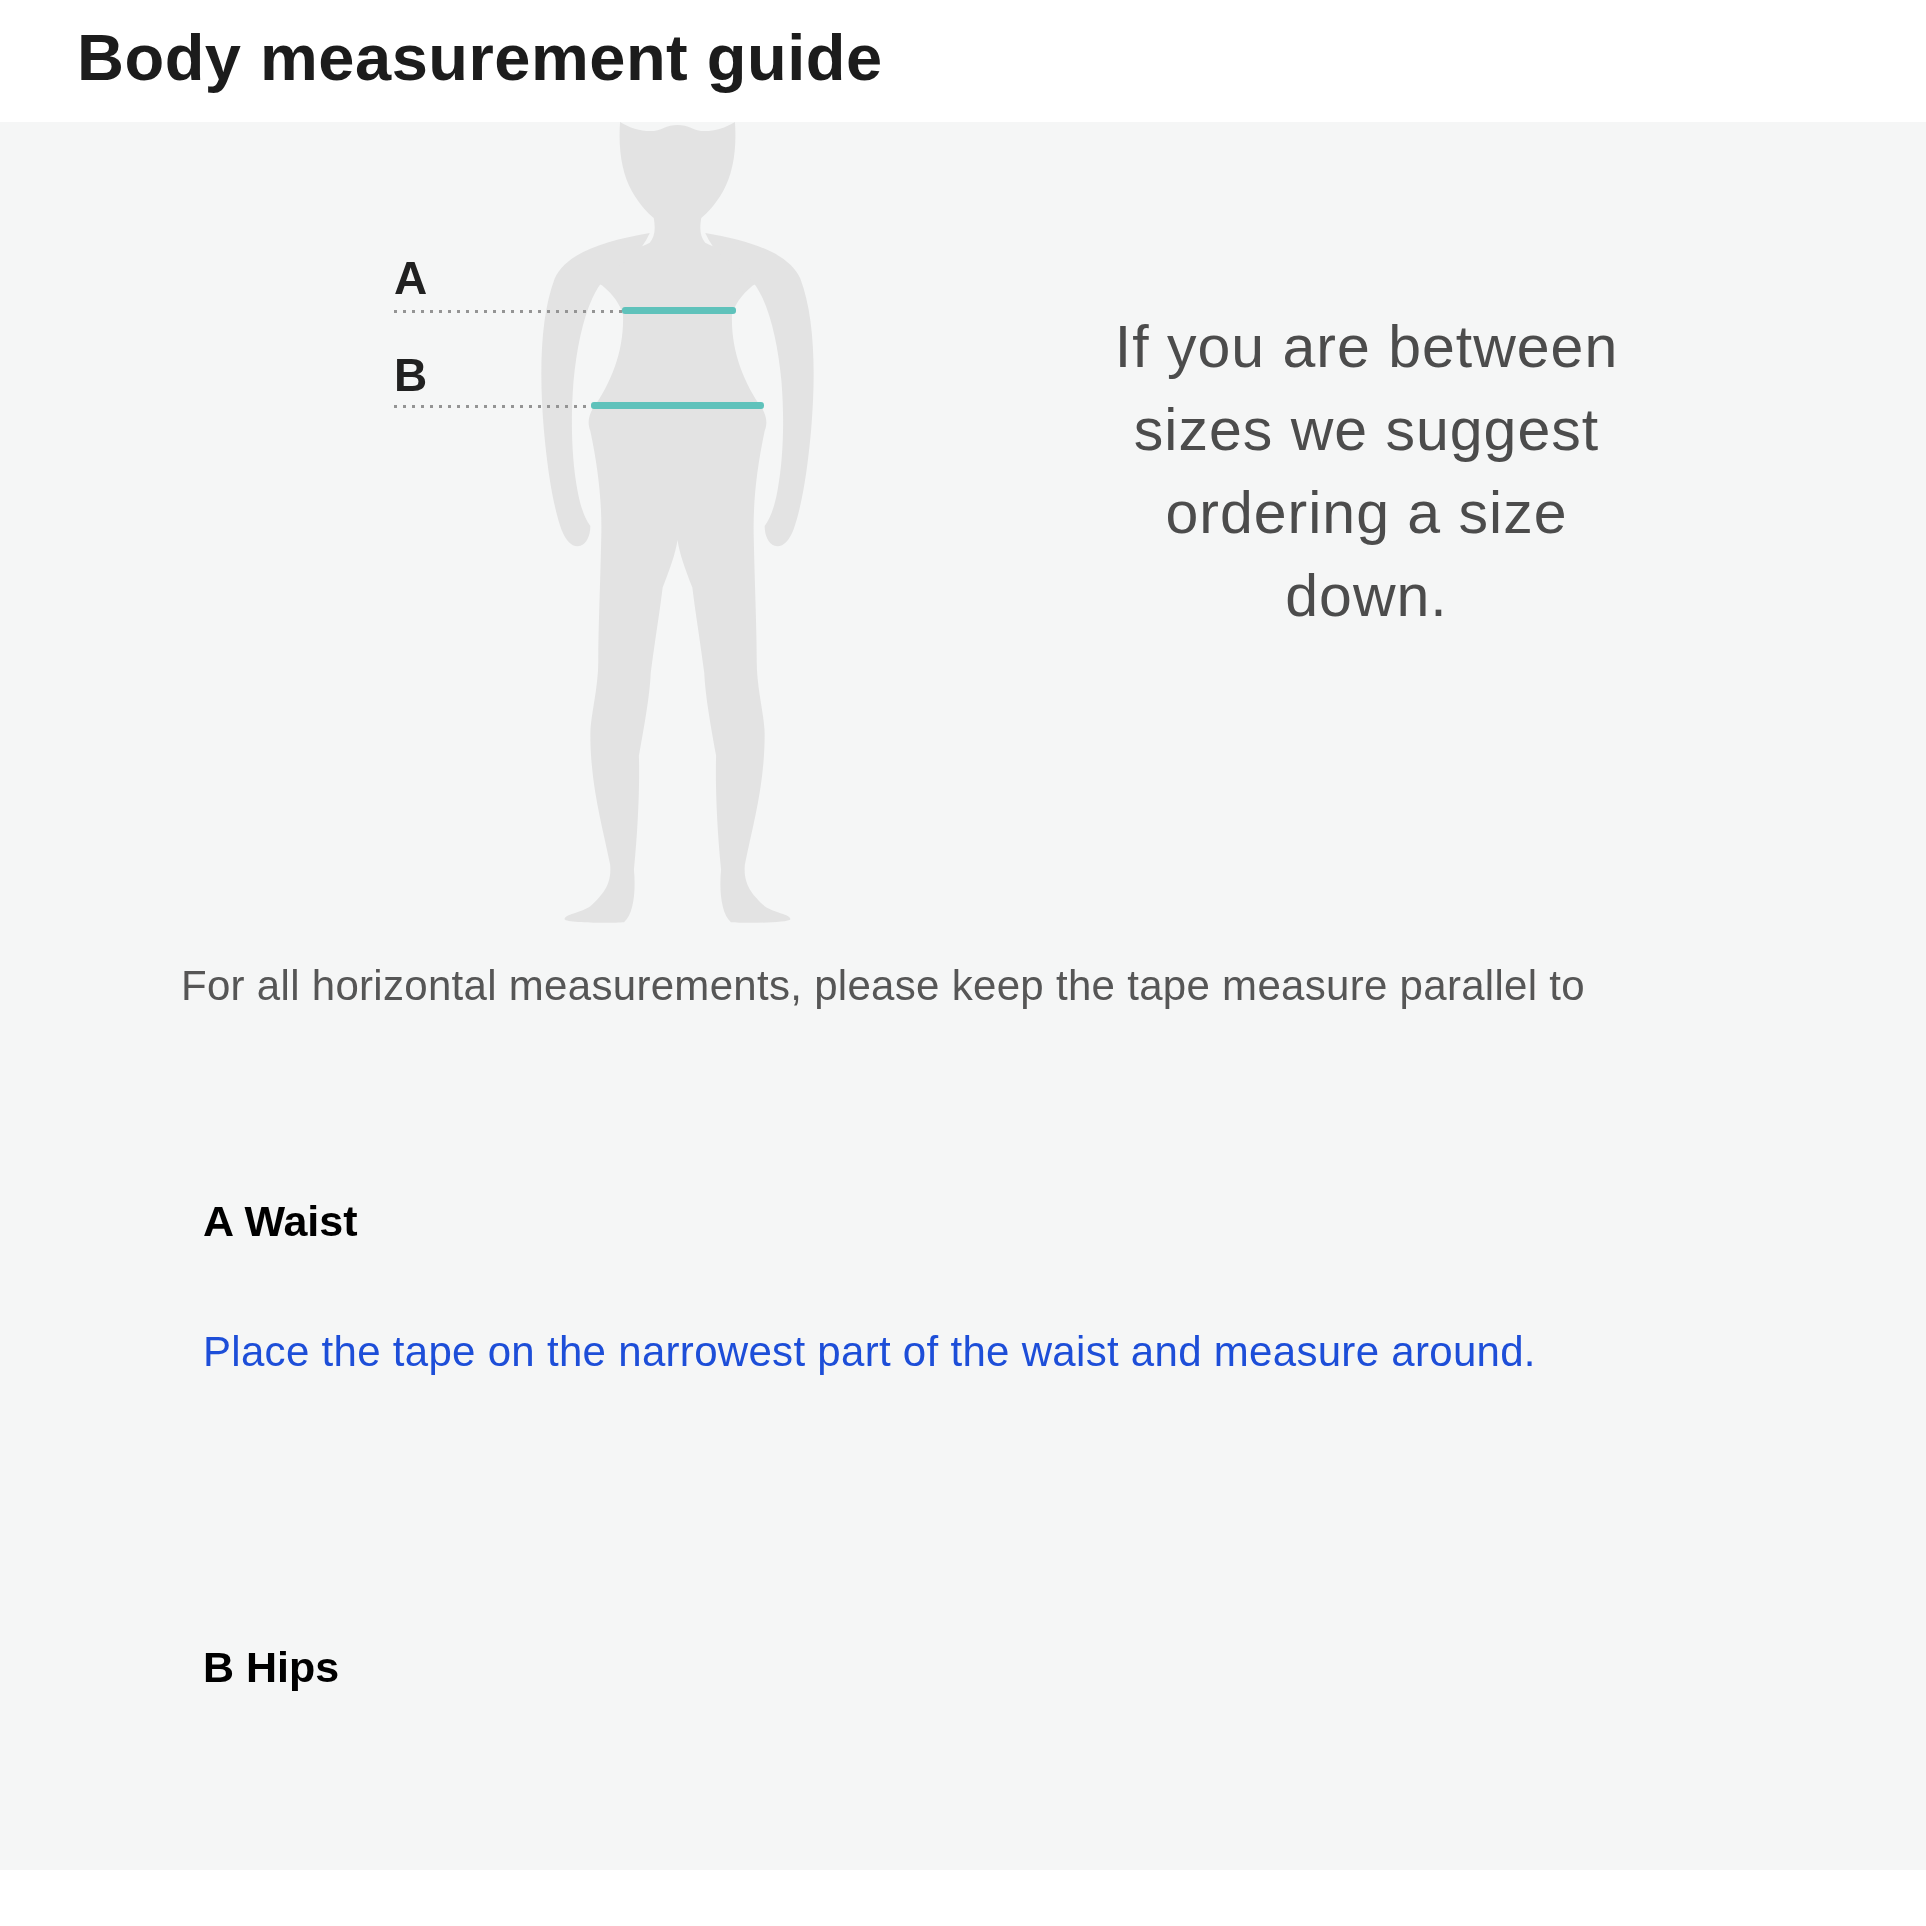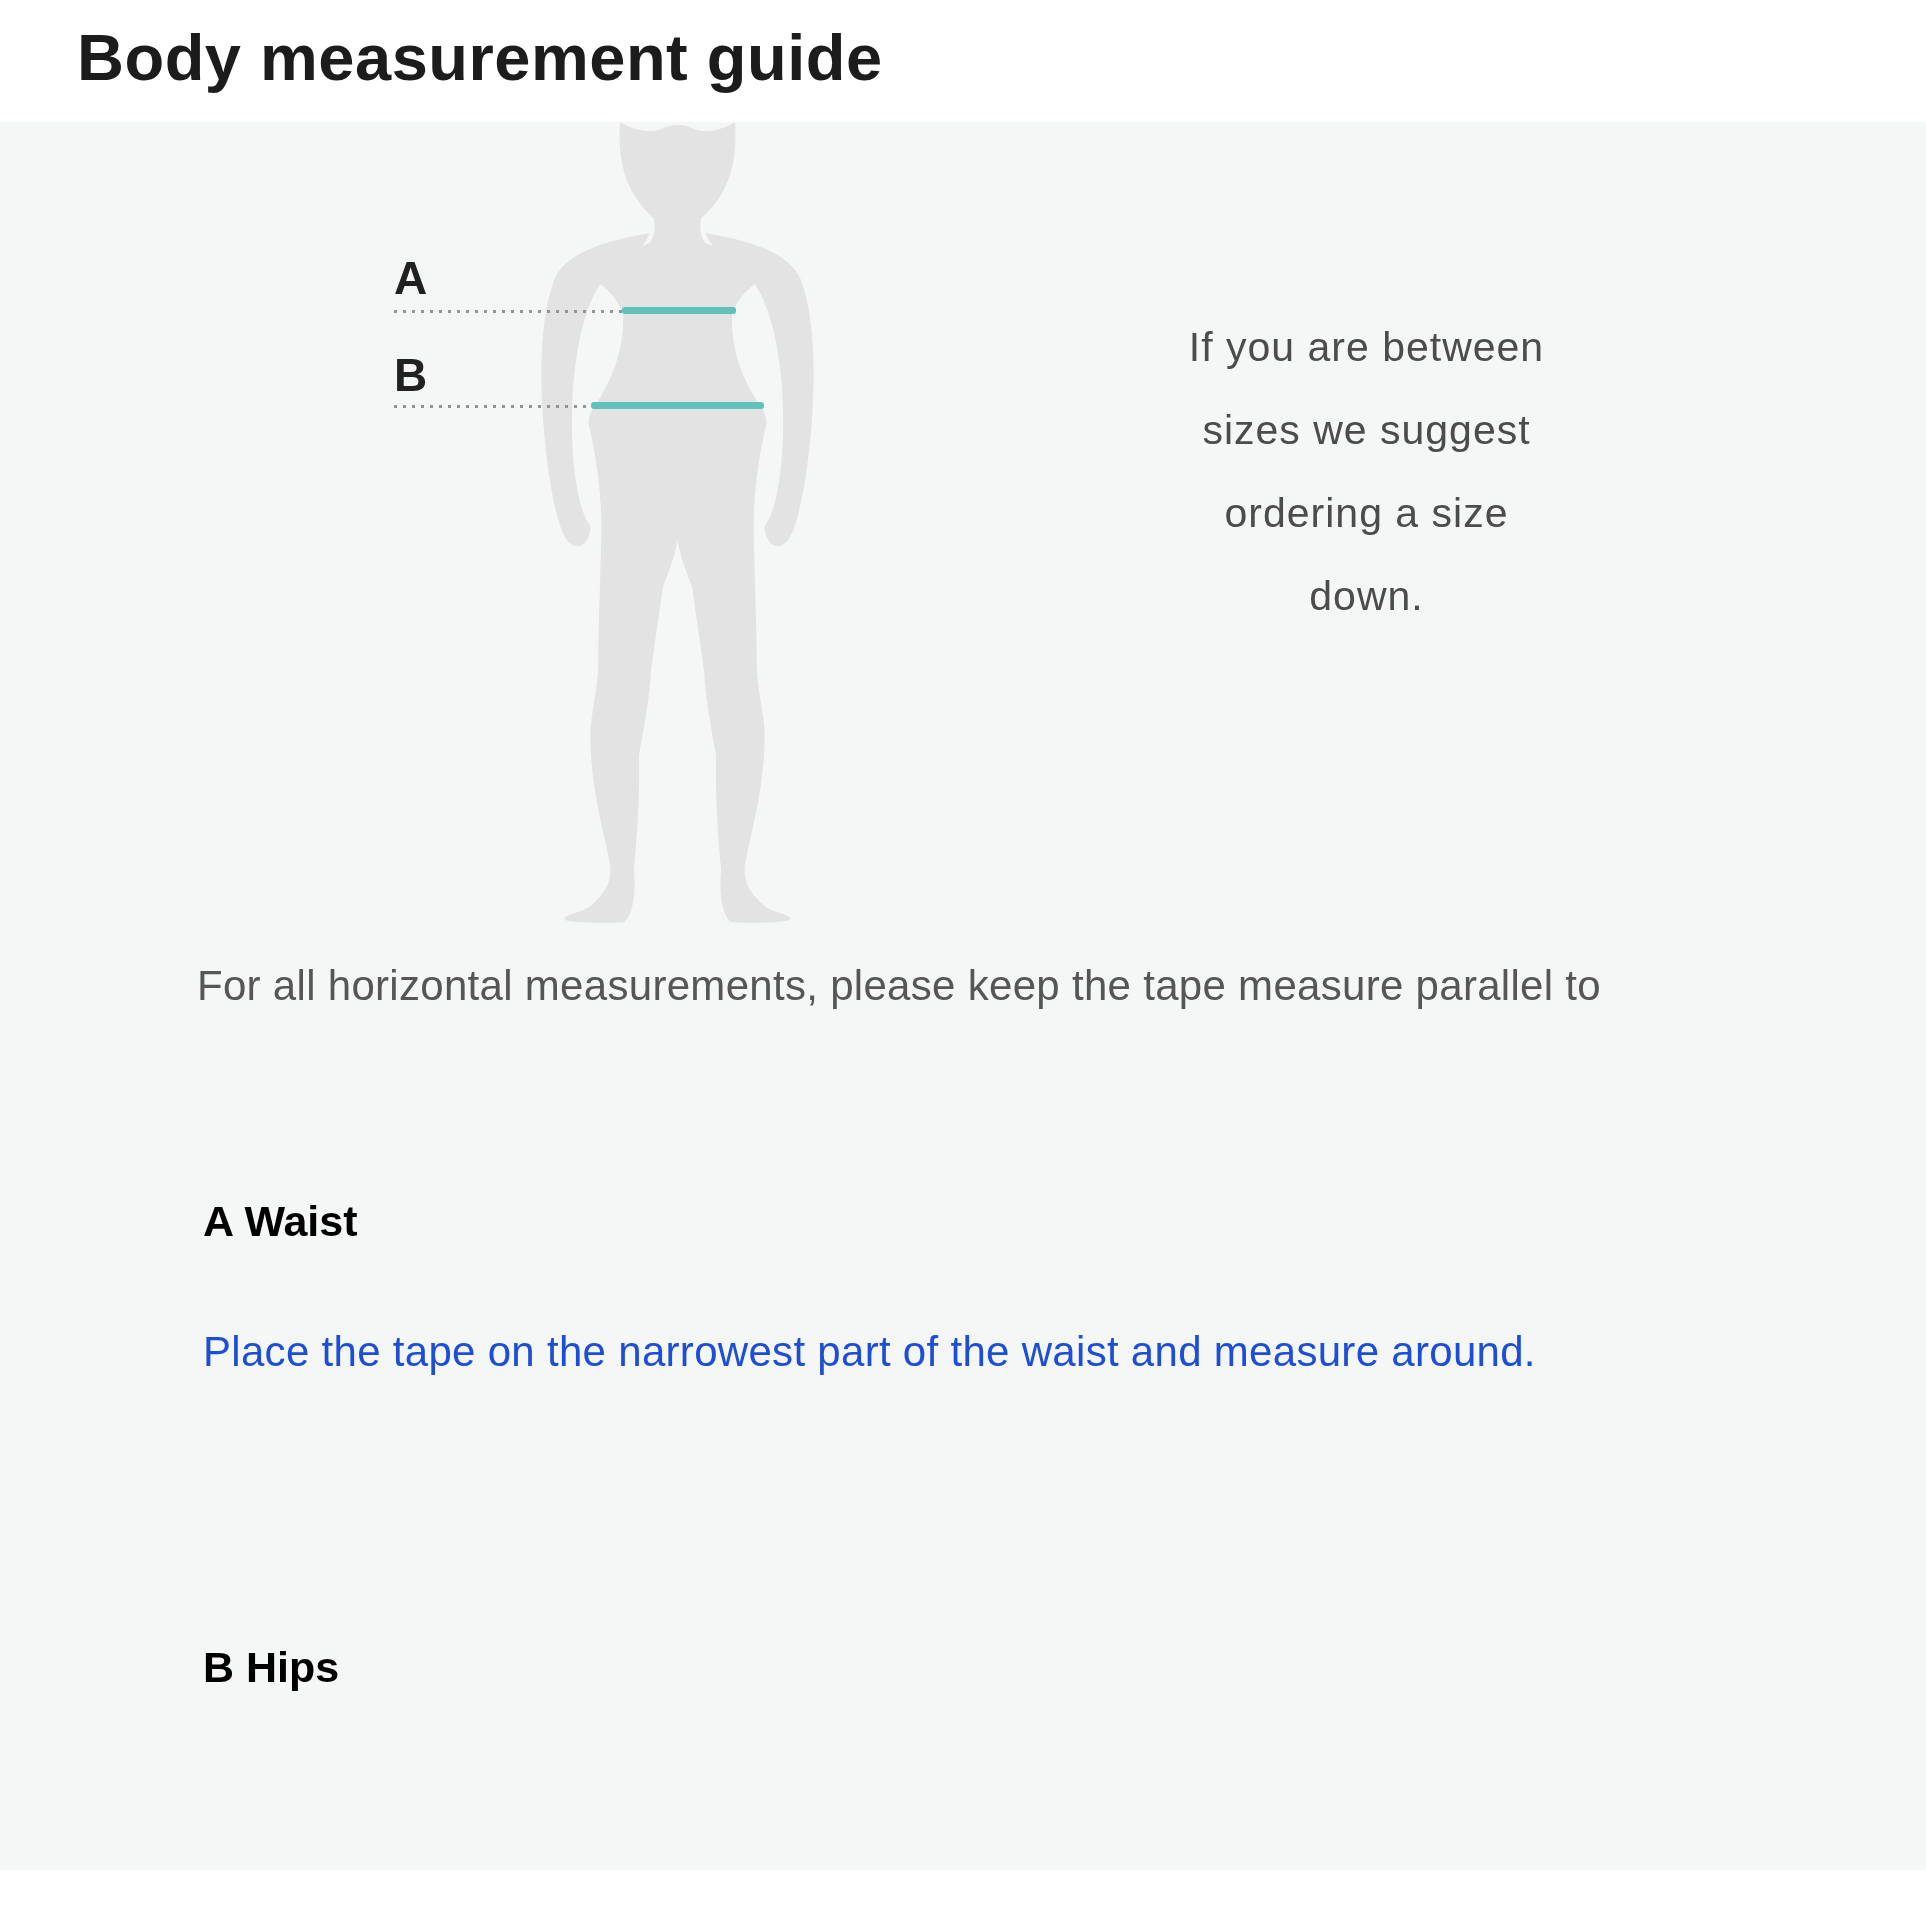--- a/index.html
+++ b/index.html
@@ -38,30 +38,29 @@
   .dotted-b{left:394px;top:404px;width:197px;}
   .tape-line{
     position:absolute;height:7px;border-radius:3px;background:#5fc2bb;z-index:3;
   }
   .tape-a{left:622px;top:307px;width:114px;}
   .tape-b{left:591px;top:402px;width:173px;}
   
   .sizing-note{
     position:absolute;left:1010px;top:306px;width:713px;
     text-align:center;
-    font-size:41px;line-height:83px;font-weight:400;
+    font-size:59px;line-height:83px;font-weight:400;
     color:#4c4c4c;letter-spacing:1px;
     z-index:3;
   }
   
   .intro-paragraph{
     position:absolute;left:181px;top:952px;width:1663px;
     font-size:42px;line-height:67px;color:#565656;letter-spacing:0.3px;
     z-index:3;
-    margin-left:16px;
   }
   .section-heading{
     position:absolute;left:203px;
     font-size:43px;line-height:55px;font-weight:700;color:#000000;
     z-index:3;
   }
   .heading-waist{top:1194px;}
   .heading-hips{top:1640px;text-align:center;}
   .section-body{
     position:absolute;left:203px;width:1643px;

